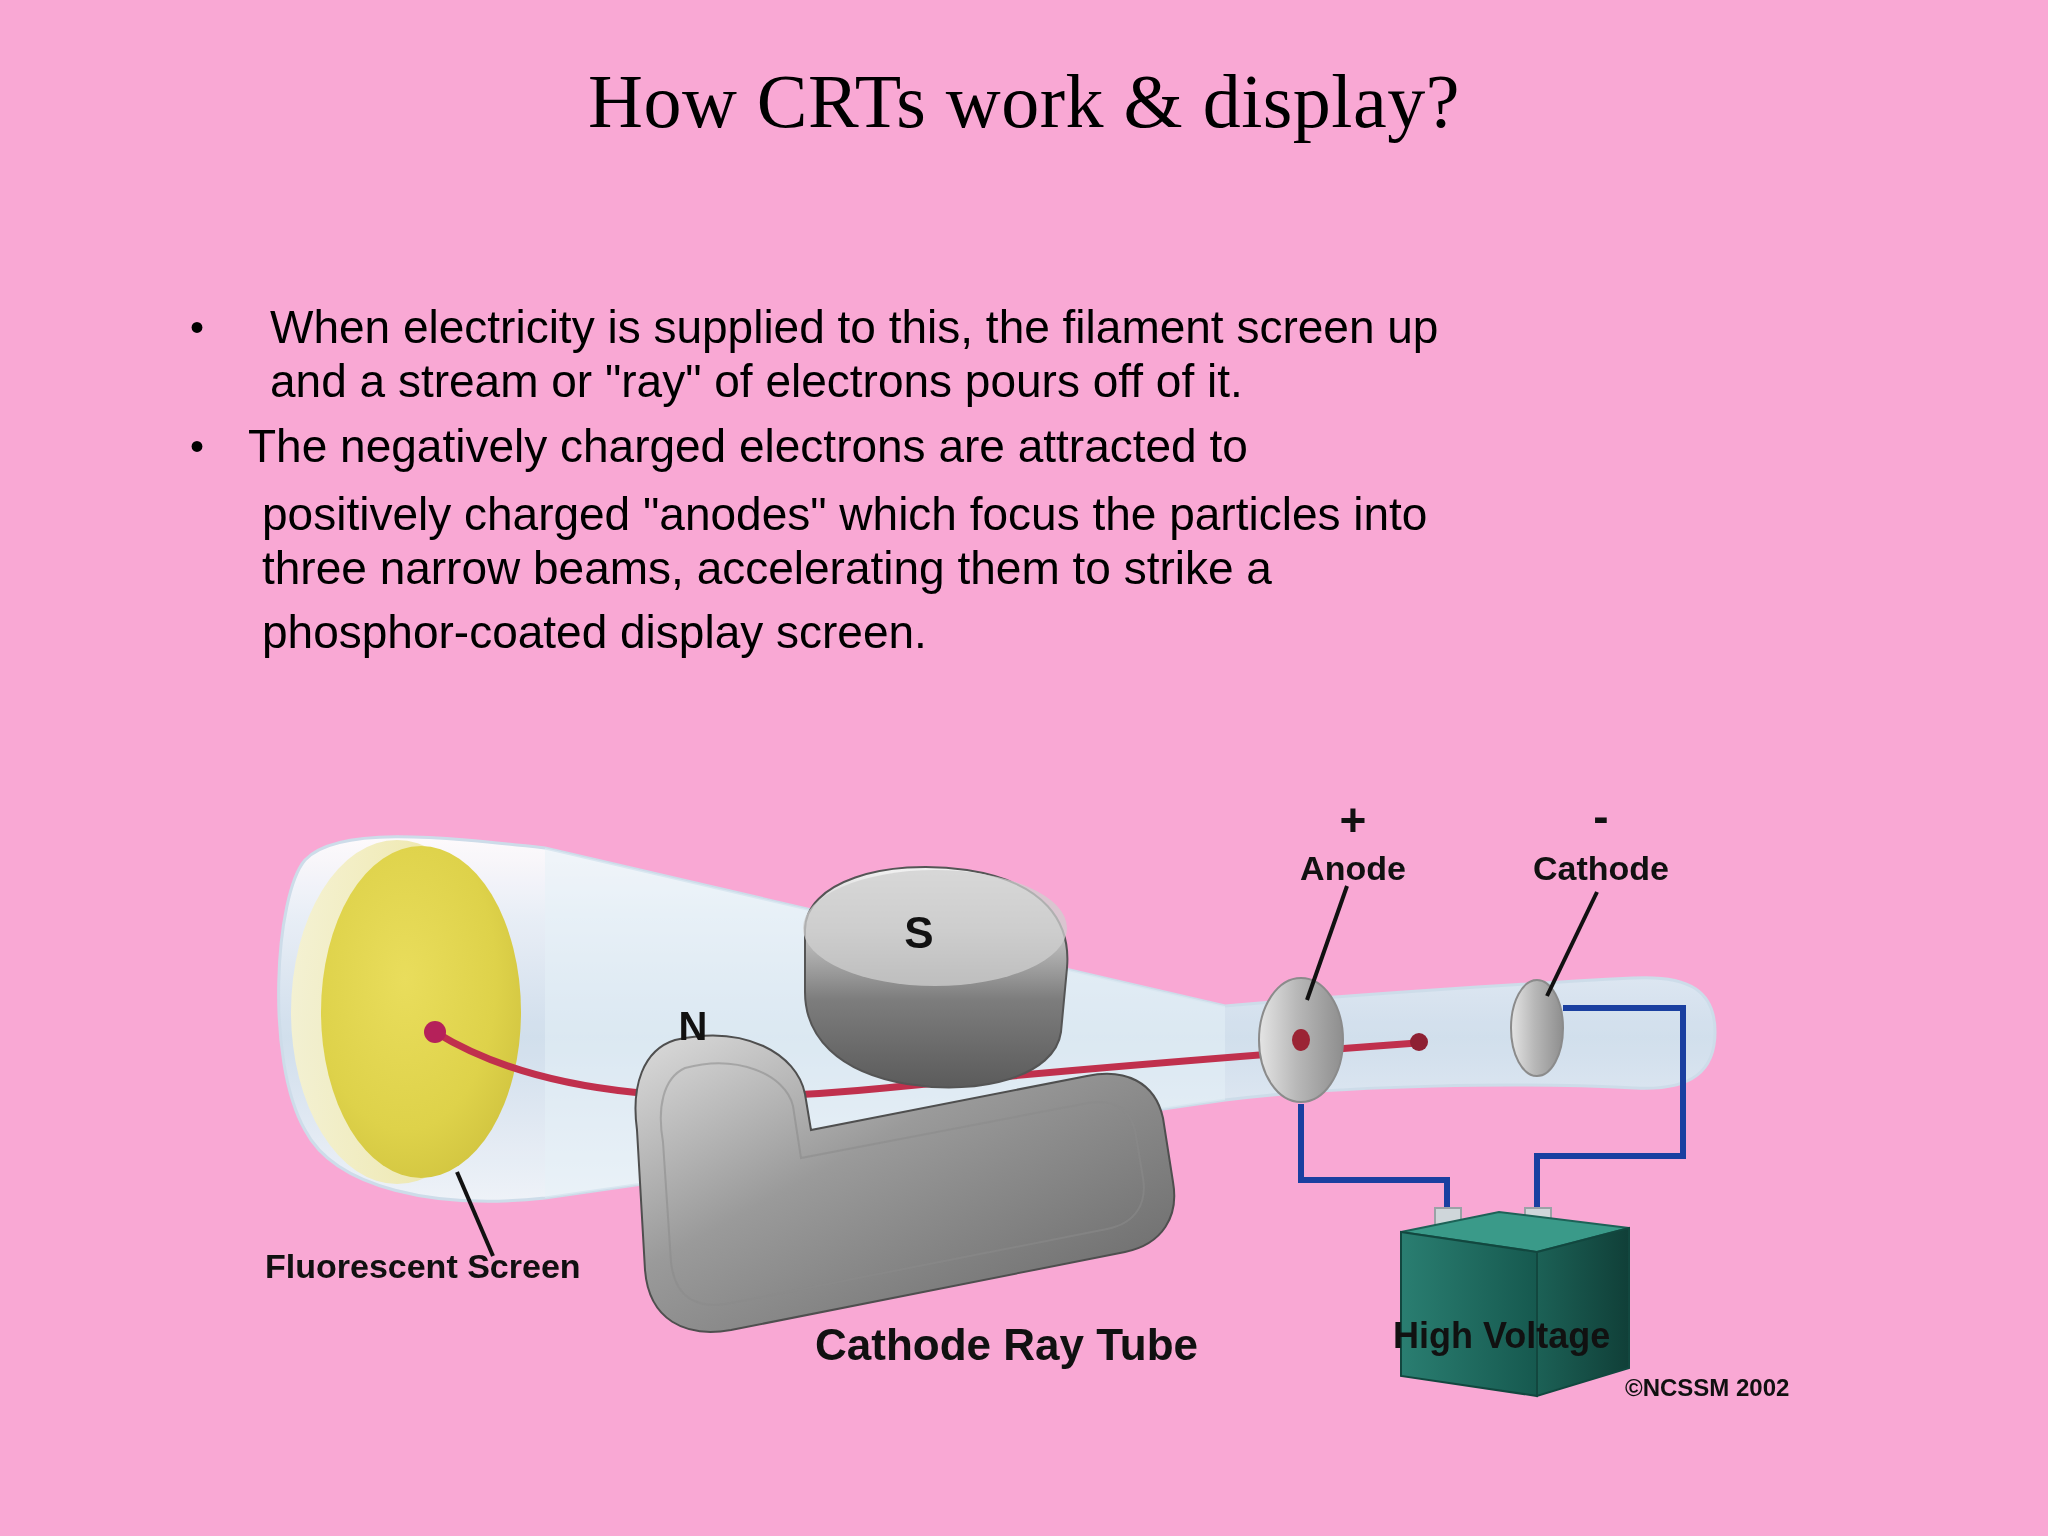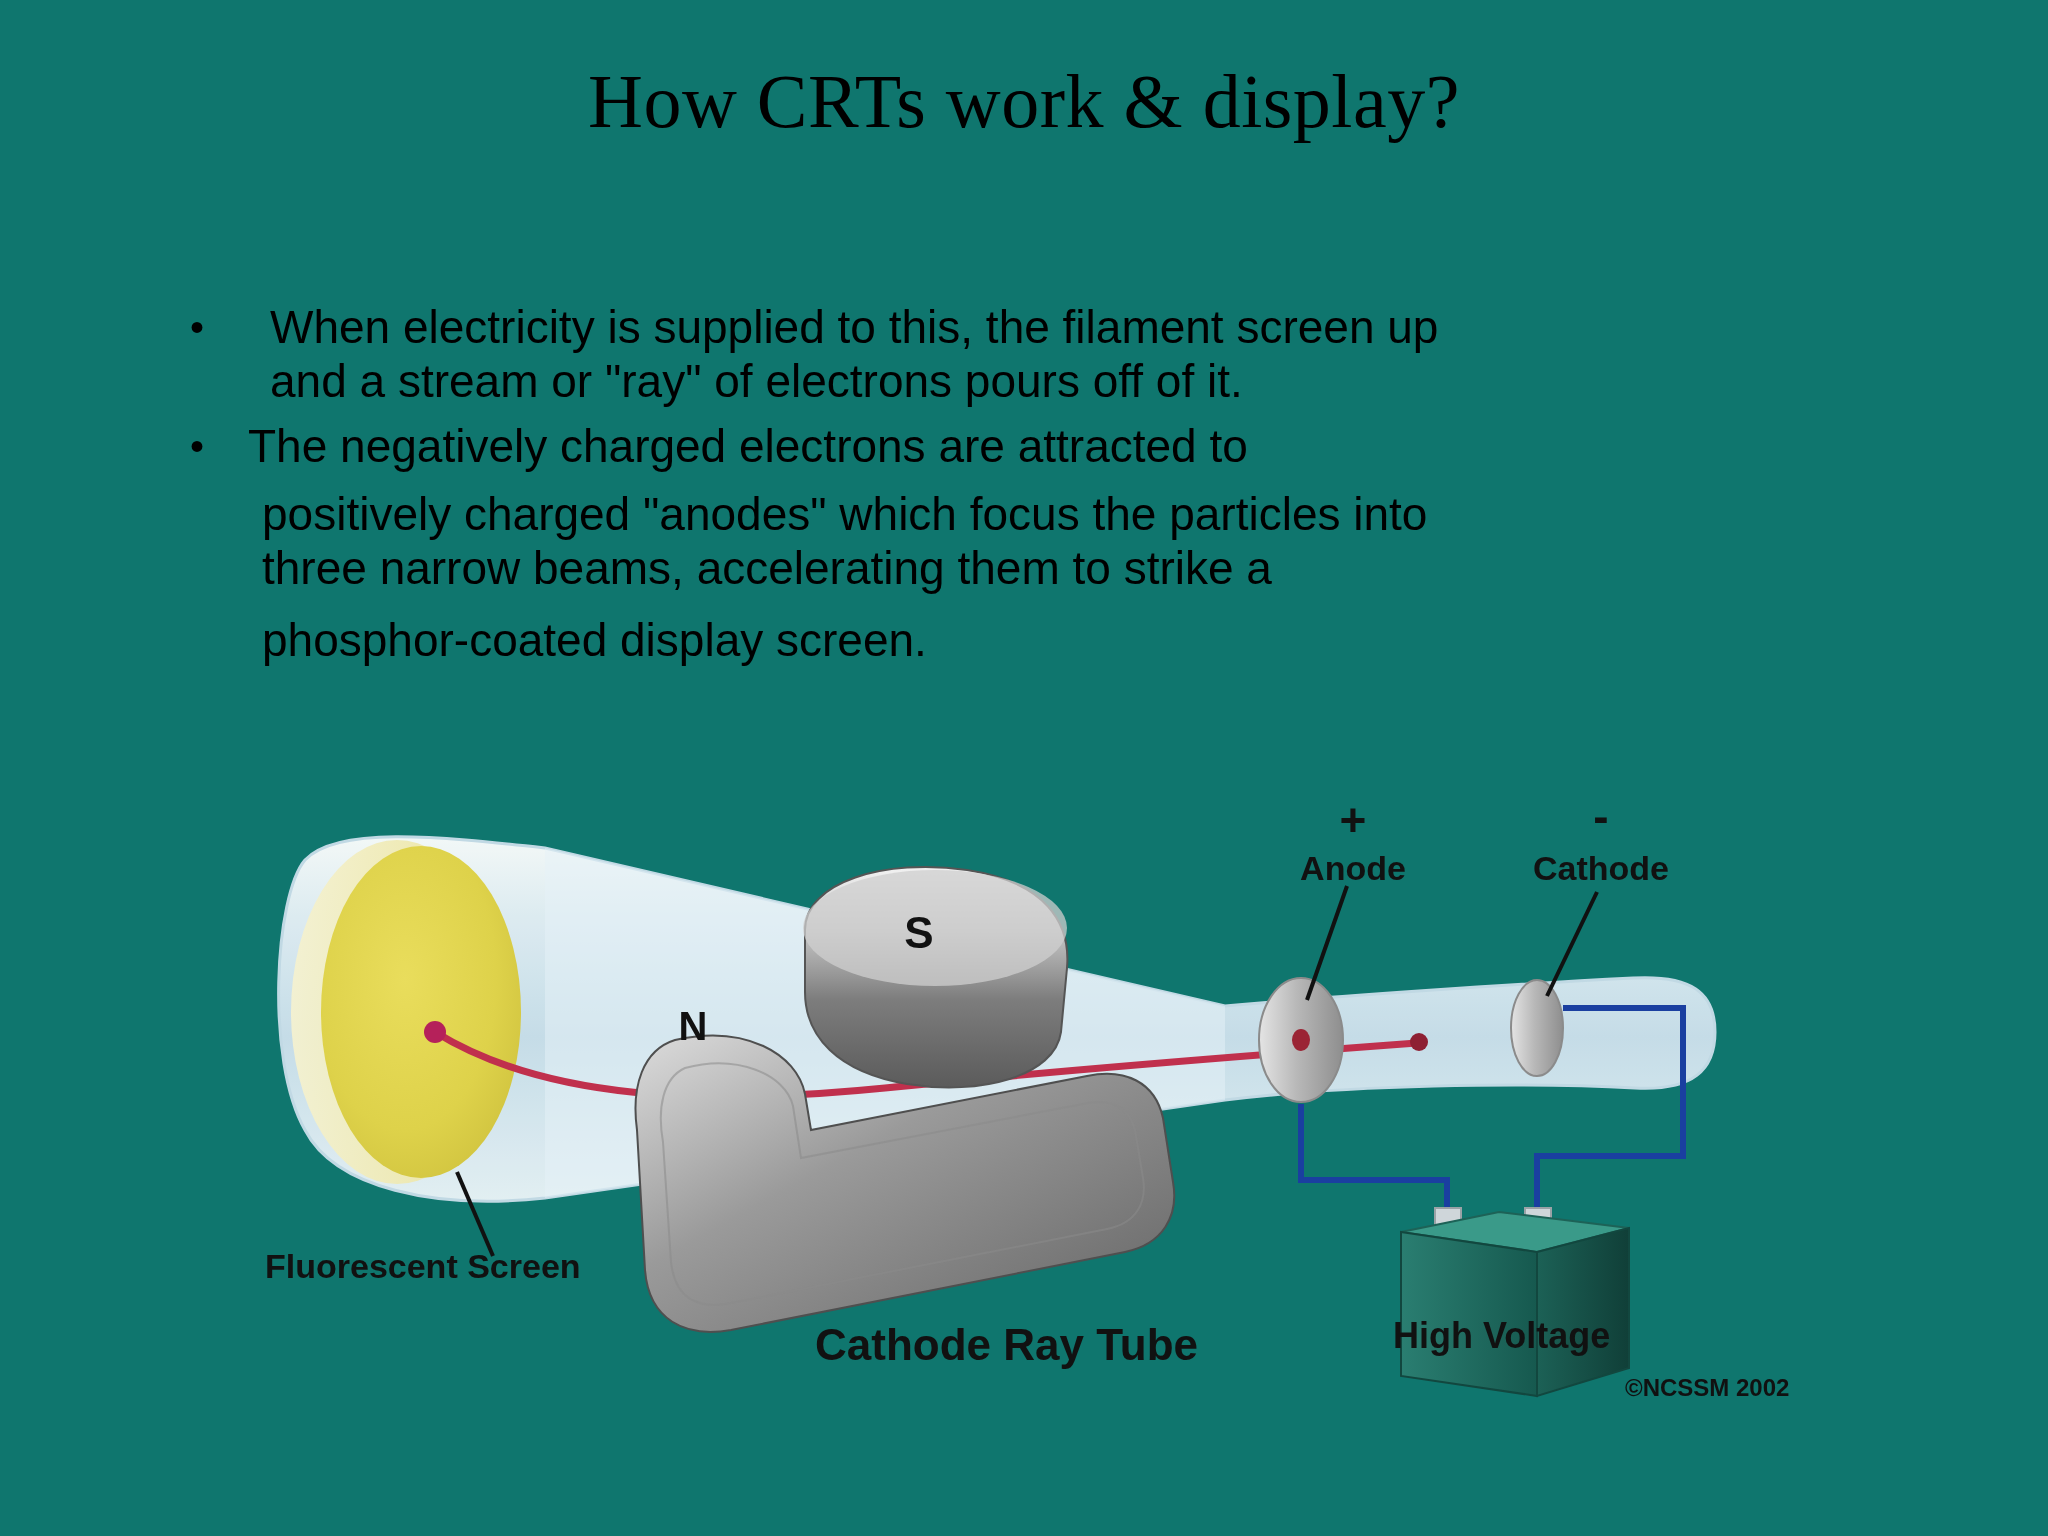--- a/index.html
+++ b/index.html
@@ -4,21 +4,21 @@
 <title>How CRTs work &amp; display?</title>
 <style>
   html,body{margin:0;padding:0;background:#ffffff;}
   body{
     width:2048px;height:1536px;
     font-family:"Liberation Sans", sans-serif;
     color:#000;
     overflow:hidden;
     position:relative;
   }
-  .slide{position:absolute;inset:0;background:#0f766e;}
+  .slide{position:absolute;inset:0;background:#f9a8d4;}
 
   
   .title{
     position:absolute;
     left:0;right:0;top:62px;
     text-align:center;
     font-family:"Liberation Serif", serif;
     font-size:76px;
     line-height:1.05;
     letter-spacing:.5px;
@@ -74,21 +74,21 @@
       <span class="dot">•</span>
       <div> When electricity is supplied to this, the filament screen up</div>
       <div>and a stream or "ray" of electrons pours off of it.</div>
     </div>
 
     <div class="bullet bullet-2">
       <span class="dot">•</span>
       <div class="b2-line1"> The negatively charged electrons are attracted to</div>
       <div class="b2-rest">positively charged "anodes" which focus the particles into</div>
       <div class="b2-rest" style="margin-top:2px">three narrow beams, accelerating them to strike a</div>
-      <div class="b2-rest" style="margin-top:20px">phosphor-coated display screen.</div>
+      <div class="b2-rest" style="margin-top:12px">phosphor-coated display screen.</div>
     </div>
 
   </div>
 
   <div class="diagram">
     <svg viewBox="0 0 1660 630" preserveAspectRatio="none">
       <defs>
         <linearGradient id="glassG" x1="0" y1="0" x2="0" y2="1">
           <stop offset="0%" stop-color="#ffffff"></stop>
           <stop offset="22%" stop-color="#e8f2f8"></stop>

